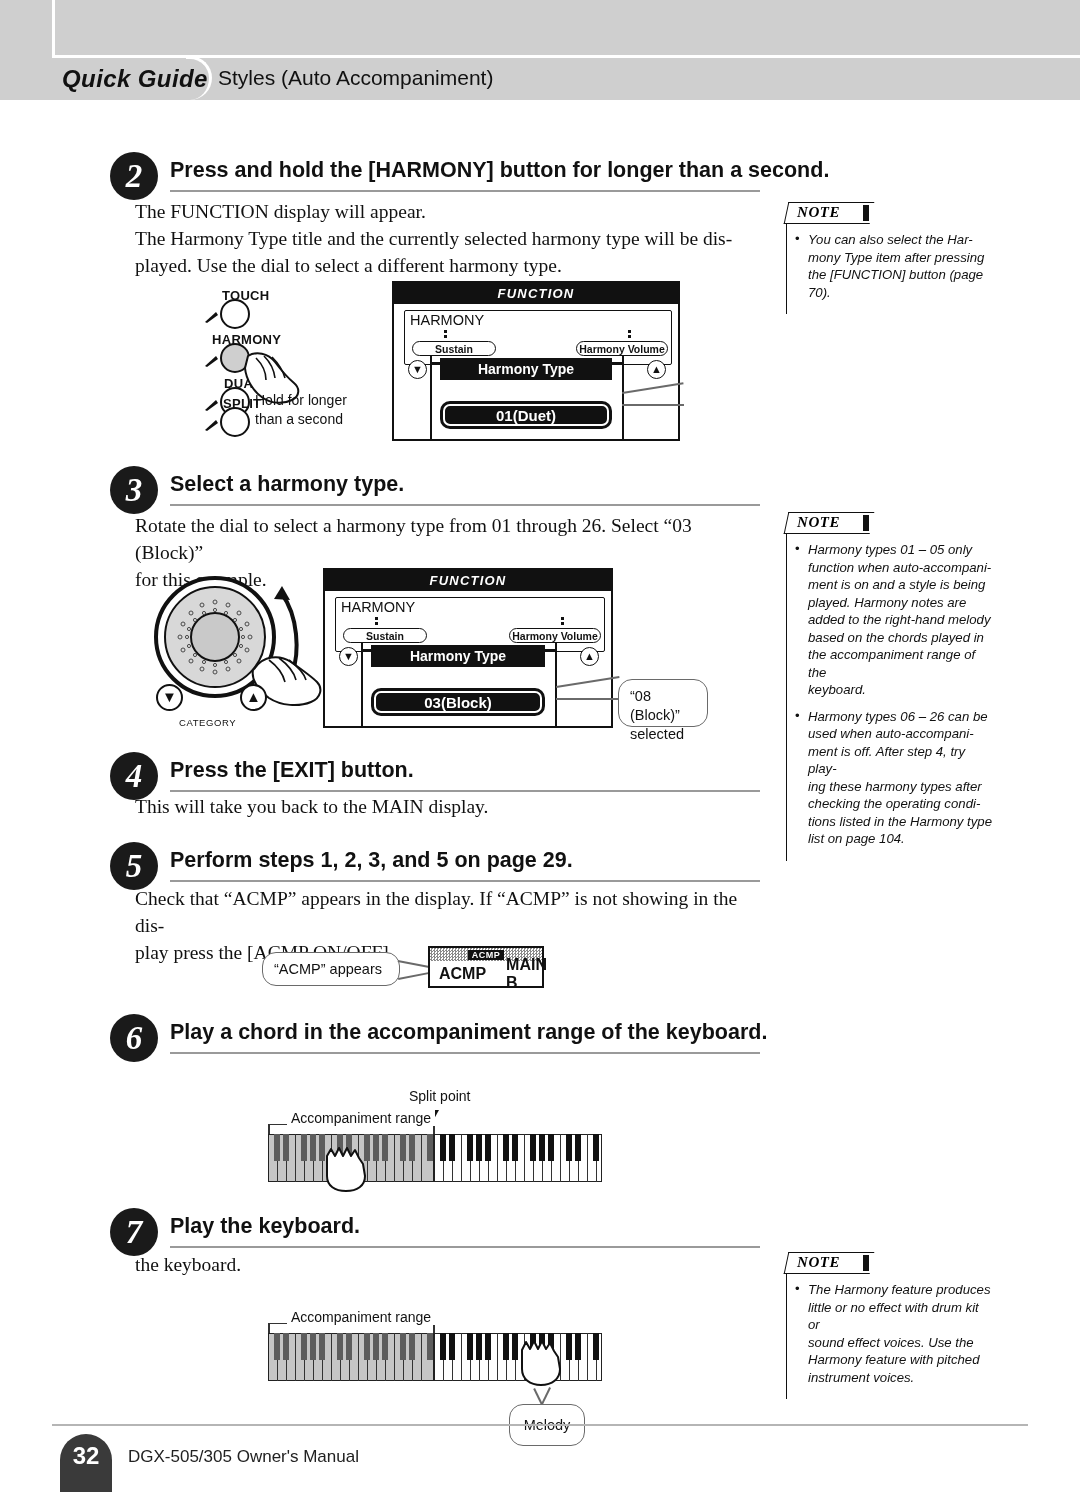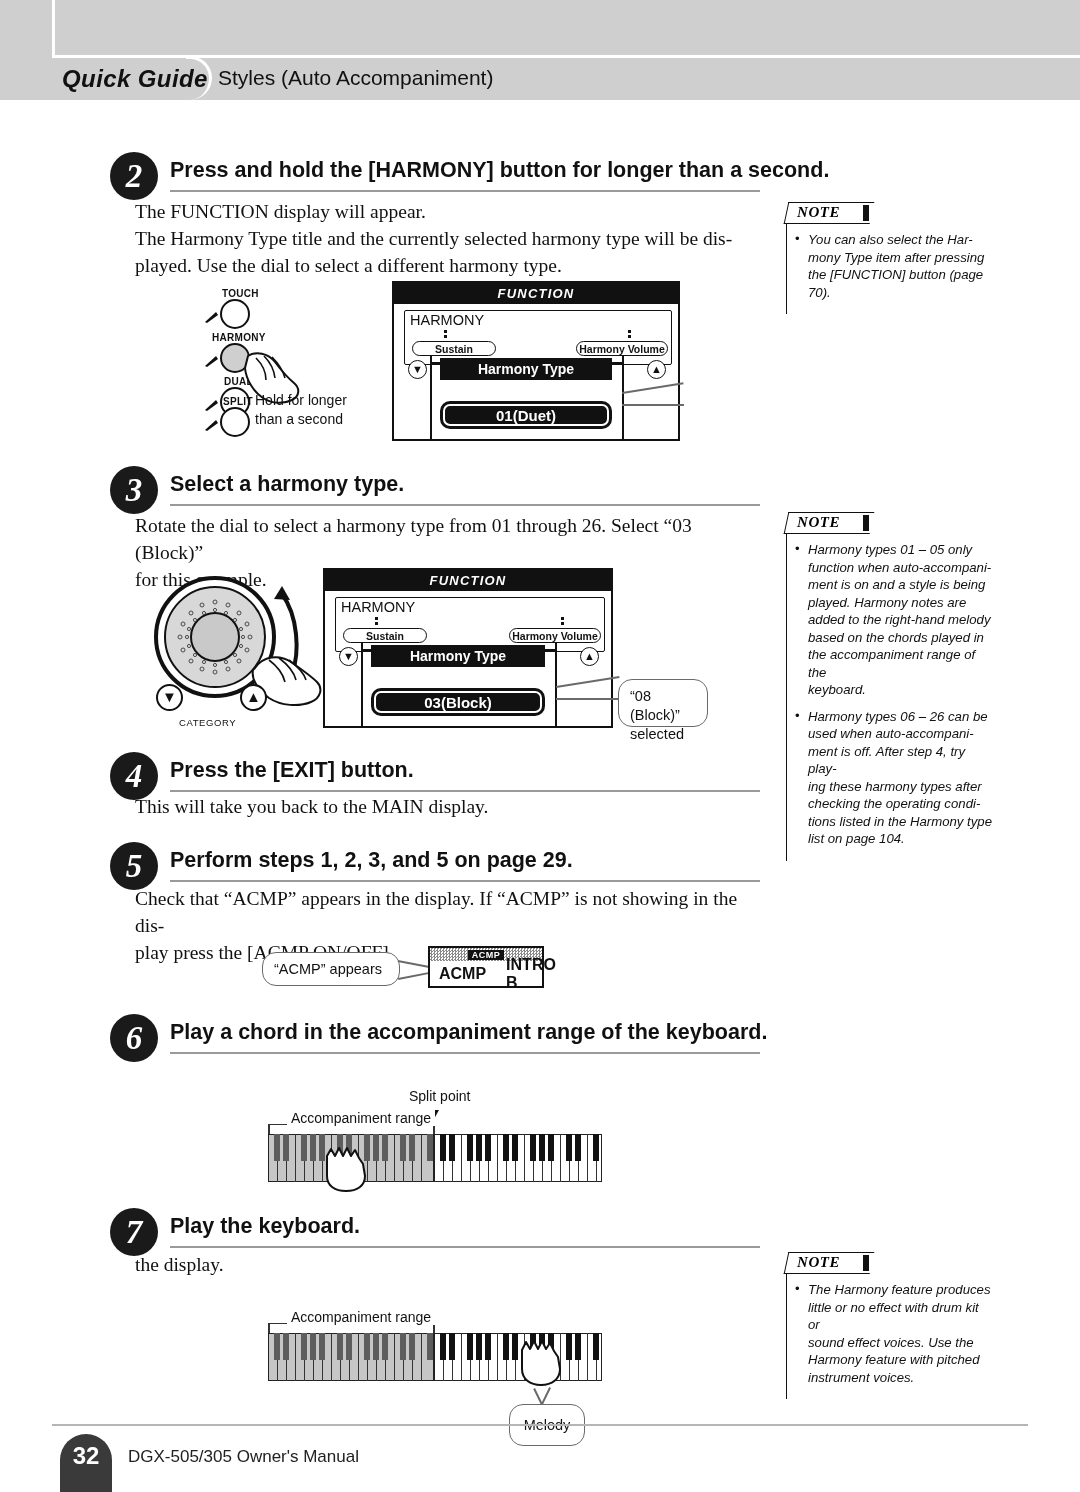--- a/index.html
+++ b/index.html
@@ -144,21 +144,21 @@
     position:absolute;width:19px;height:19px;border-radius:50%;
     border:1.8px solid #111;box-sizing:border-box;background:#fff;
     display:flex;align-items:center;justify-content:center;
     font-size:11px;line-height:1;color:#111;
   }
 
   
   .pbtn-wrap{position:absolute;}
   .pbtn-lbl{
     position:absolute;font-family:"Liberation Sans", sans-serif;
-    font-weight:bold;font-size:10px;letter-spacing:.3px;color:#111;
+    font-weight:bold;font-size:13px;letter-spacing:.3px;color:#111;
   }
   .pbtn{
     position:absolute;width:30px;height:30px;border-radius:50%;
     border:2.4px solid #111;box-sizing:border-box;background:#fff;
   }
   .pbtn.on{background:#cfcfcf;}
 
   
   .dial-outer{
     position:absolute;border-radius:50%;border:4px solid #111;background:#fff;
@@ -495,21 +495,21 @@
   </div>
   <div class="leader" style="left:398px;top:960px;width:32px;transform:rotate(11deg);"></div>
   <div class="leader" style="left:398px;top:978px;width:32px;transform:rotate(-11deg);"></div>
 
   <div class="acmp-disp" style="left:428px;top:946px;width:116px;height:42px;">
     <div class="acmp-top">
       <b>ACMP</b>
     </div>
     <div class="acmp-row">
       <span>ACMP</span>
-      <span>INTRO B</span>
+      <span>MAIN B</span>
     </div>
   </div>
 
   <div class="step" style="left:110px;top:1014px;width:650px;">
     <div class="step-num">6</div>
     <div class="step-title">Play a chord in the accompaniment range of the keyboard.</div>
     <div class="step-rule" style="width:590px;"></div>
   </div>
 
   <div class="kb" style="left:263px;top:1088px;width:345px;height:105px;">
@@ -593,21 +593,21 @@
                L42 18 L44 30 C44 40, 36 45, 25 45 C14 45, 6 40, 6 30 Z" fill="#ffffff" stroke="#111" stroke-width="2" stroke-linejoin="round"></path>
     </svg>
   </div>
 
   <div class="step" style="left:110px;top:1208px;width:650px;">
     <div class="step-num">7</div>
     <div class="step-title">Play the keyboard.</div>
     <div class="step-rule" style="width:590px;"></div>
   </div>
   <div class="body-text" style="left:135px;top:1251px;width:625px;">
-    <div>the display.</div>
+    <div>the keyboard.</div>
   </div>
 
   <div class="kb" style="left:263px;top:1300px;width:345px;height:130px;">
     <div class="brk" style="left:5px;top:23px;width:166px;"></div>
     <div class="brk-l" style="left:5px;top:23px;height:10px;"></div>
     <div class="brk-l" style="left:170px;top:23px;height:10px;"></div>
     <div class="kb-lbl" style="left:24px;top:9px;background:#fff;padding:0 4px;">Accompaniment range</div>
 
     <div class="kb-acc-strip" style="left:5px;top:33px;width:166px;height:48px;"></div>
     <div class="kb-wline" style="left:14px;top:33px;height:48px;"></div>

